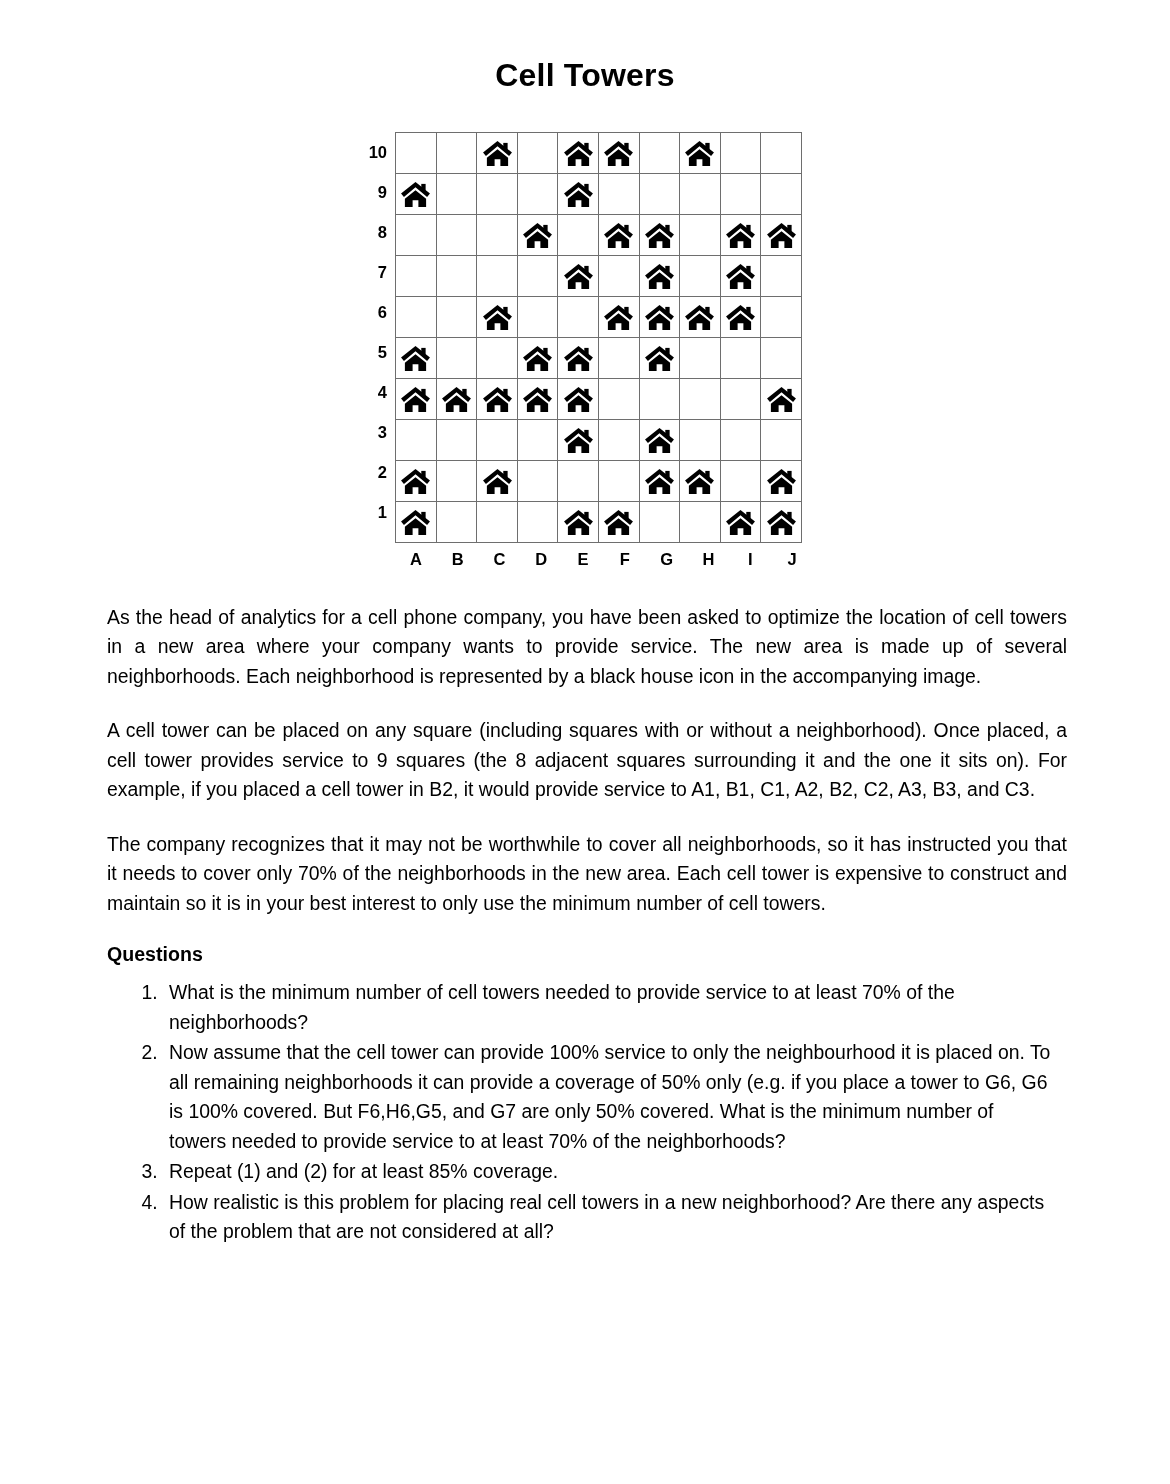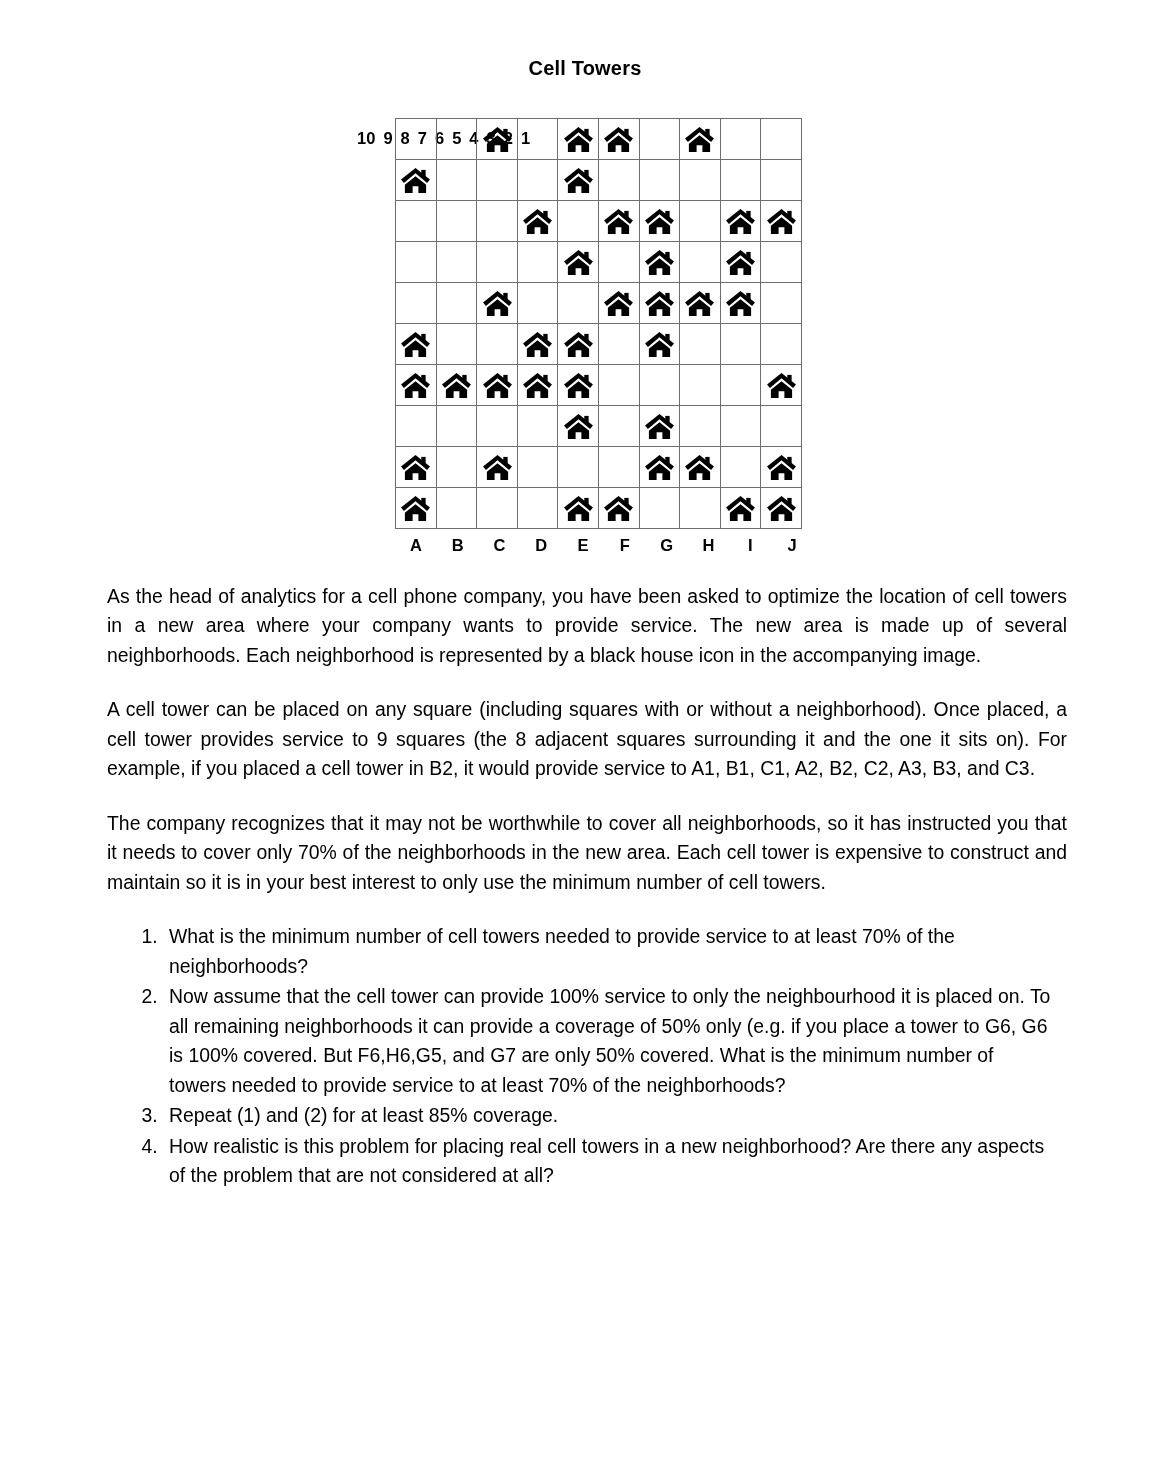--- a/index.html
+++ b/index.html
@@ -20,21 +20,21 @@
     width: 1170px;
     height: 1484px;
     box-sizing: border-box;
     padding: 0;
     position: relative;
   }
 
   
   .doc-title {
     text-align: center;
-    font-size: 20px;
+    font-size: 32px;
     font-weight: bold;
     letter-spacing: .2px;
     margin: 0;
     padding-top: 57px;
     font-family: "Liberation Sans", sans-serif;
   }
 
   
   .figure-wrap {
     margin-top: 38px;
@@ -44,21 +44,21 @@
   .figure {
     position: relative;
   }
   .grid-area {
     display: flex;
     flex-direction: row;
     align-items: stretch;
   }
   .row-labels {
     display: flex;
-    flex-direction: row;
+    flex-direction: column;
     justify-content: flex-start;
     width: 38px;
   }
   .row-label {
     height: 40px;
     line-height: 40px;
     text-align: right;
     padding-right: 8px;
     font-size: 16.5px;
     font-weight: bold;
@@ -102,21 +102,21 @@
     padding-left: 4px;
   }
   p.para {
     font-size: 19.4px;
     line-height: 1.52;
     text-align: justify;
     text-justify: inter-word;
     margin: 0 0 25px 0;
     font-family: "Liberation Sans", sans-serif;
   }
-  p.para.first { margin-top: 27px; }
+  p.para.first { margin-top: 34px; }
 
   h2.questions-heading {
     font-size: 19.6px;
     font-weight: bold;
     margin: 0 0 2px 0;
     font-family: "Liberation Sans", sans-serif;
   }
 
   ol.questions {
     margin: 12px;
@@ -454,20 +454,21 @@
           <div class="col-label">J</div>
         </div>
     </div>
   </div>
 
   <div class="body-text">
     <p class="para first">As the head of analytics for a cell phone company, you have been asked to optimize the location of cell towers in a new area where your company wants to provide service.  The new area is made up of several neighborhoods.  Each neighborhood is represented by a black house icon in the accompanying image.</p>
     <p class="para">A cell tower can be placed on any square (including squares with or without a neighborhood).  Once placed, a cell tower provides service to 9 squares (the 8 adjacent squares surrounding it and the one it sits on).  For example, if you placed a cell tower in B2, it would provide service to A1, B1, C1, A2, B2, C2, A3, B3, and C3.</p>
     <p class="para">The company recognizes that it may not be worthwhile to cover all neighborhoods, so it has instructed you that it needs to cover only 70% of the neighborhoods in the new area.  Each cell tower is expensive to construct and maintain so it is in your best interest to only use the minimum number of cell towers.</p>
 
+    <h2 class="questions-heading">Questions</h2>
     <ol class="questions">
         <li>What is the minimum number of cell towers needed to provide service to at least 70% of the neighborhoods?</li>
         <li>Now assume that the cell tower can provide 100% service to only the neighbourhood it is placed on. To all remaining neighborhoods it can provide a coverage of 50% only (e.g. if you place a tower to G6, G6 is 100% covered. But F6,H6,G5, and G7 are only 50% covered. What is the minimum number of towers needed to provide service to at least 70% of the neighborhoods?</li>
         <li>Repeat (1) and (2) for at least 85% coverage.</li>
         <li>How realistic is this problem for placing real cell towers in a new neighborhood? Are there any aspects of the problem that are not considered at all?</li>
       </ol>
   </div>
 
 </div>
 

